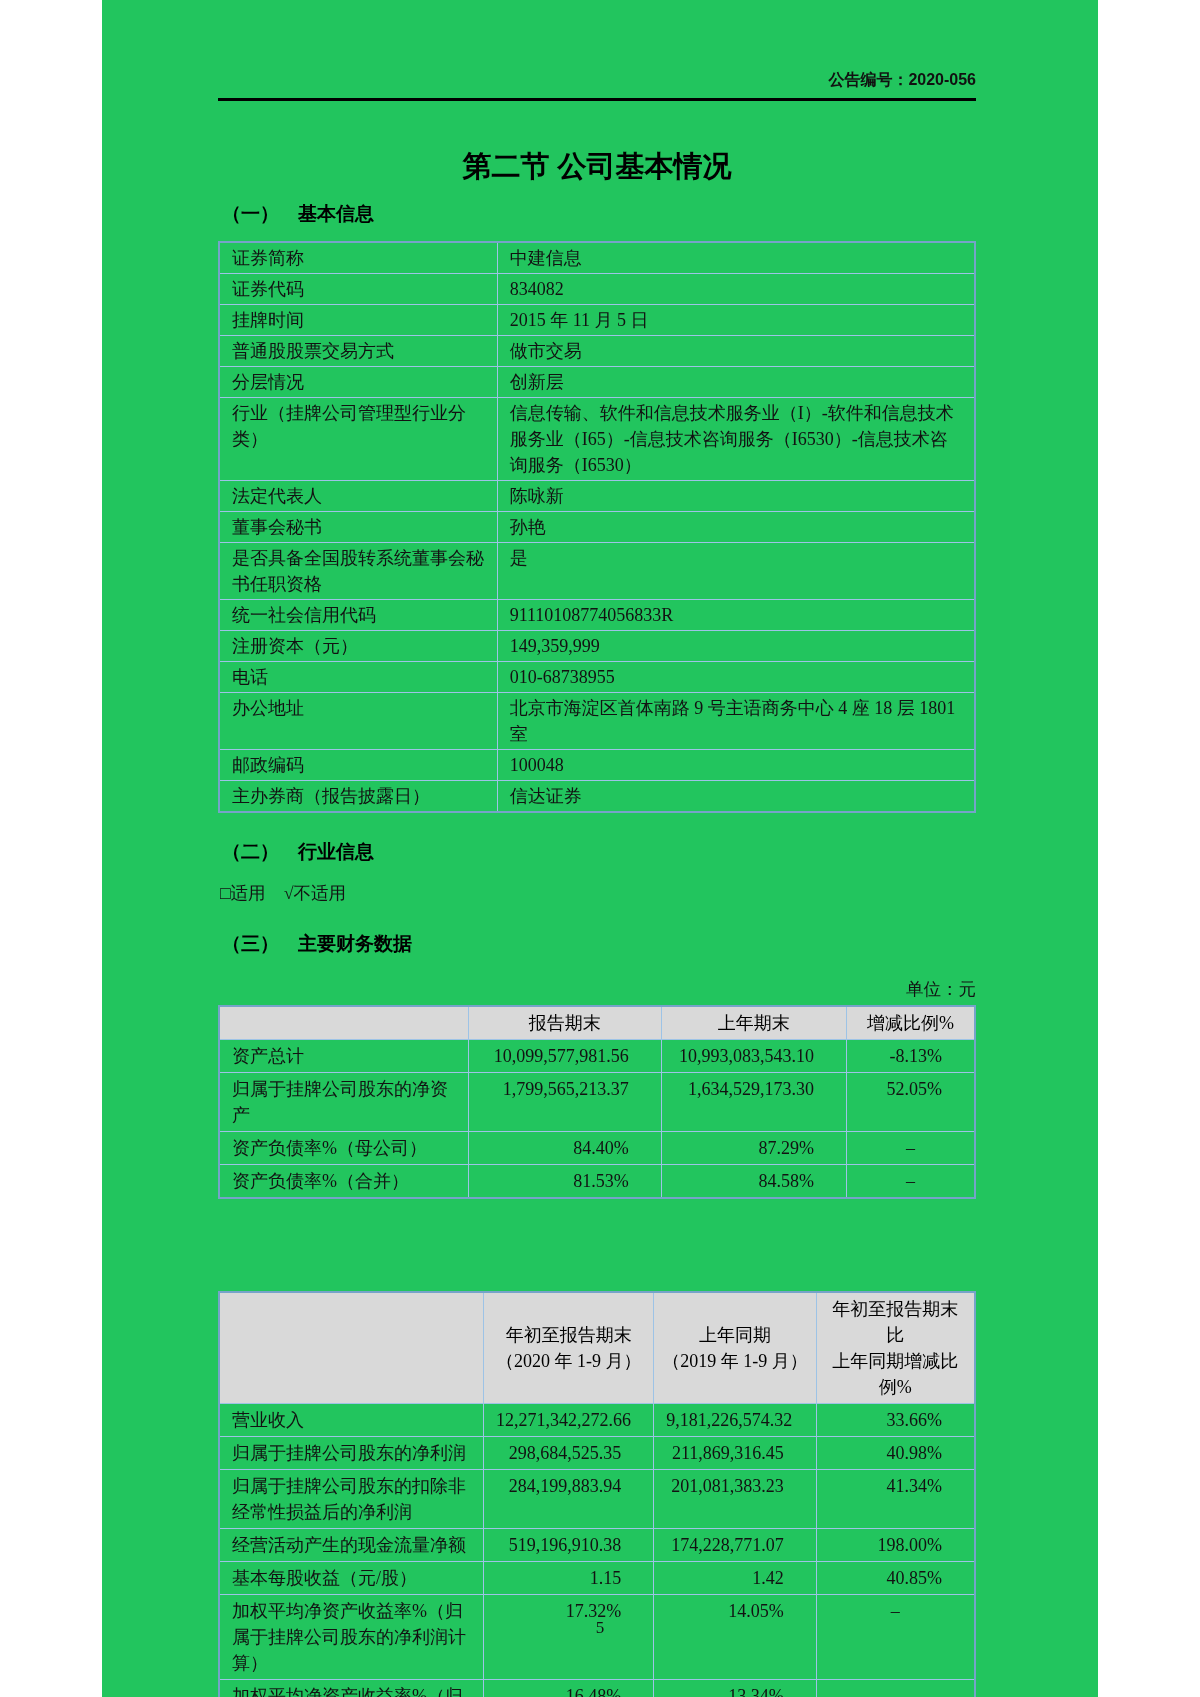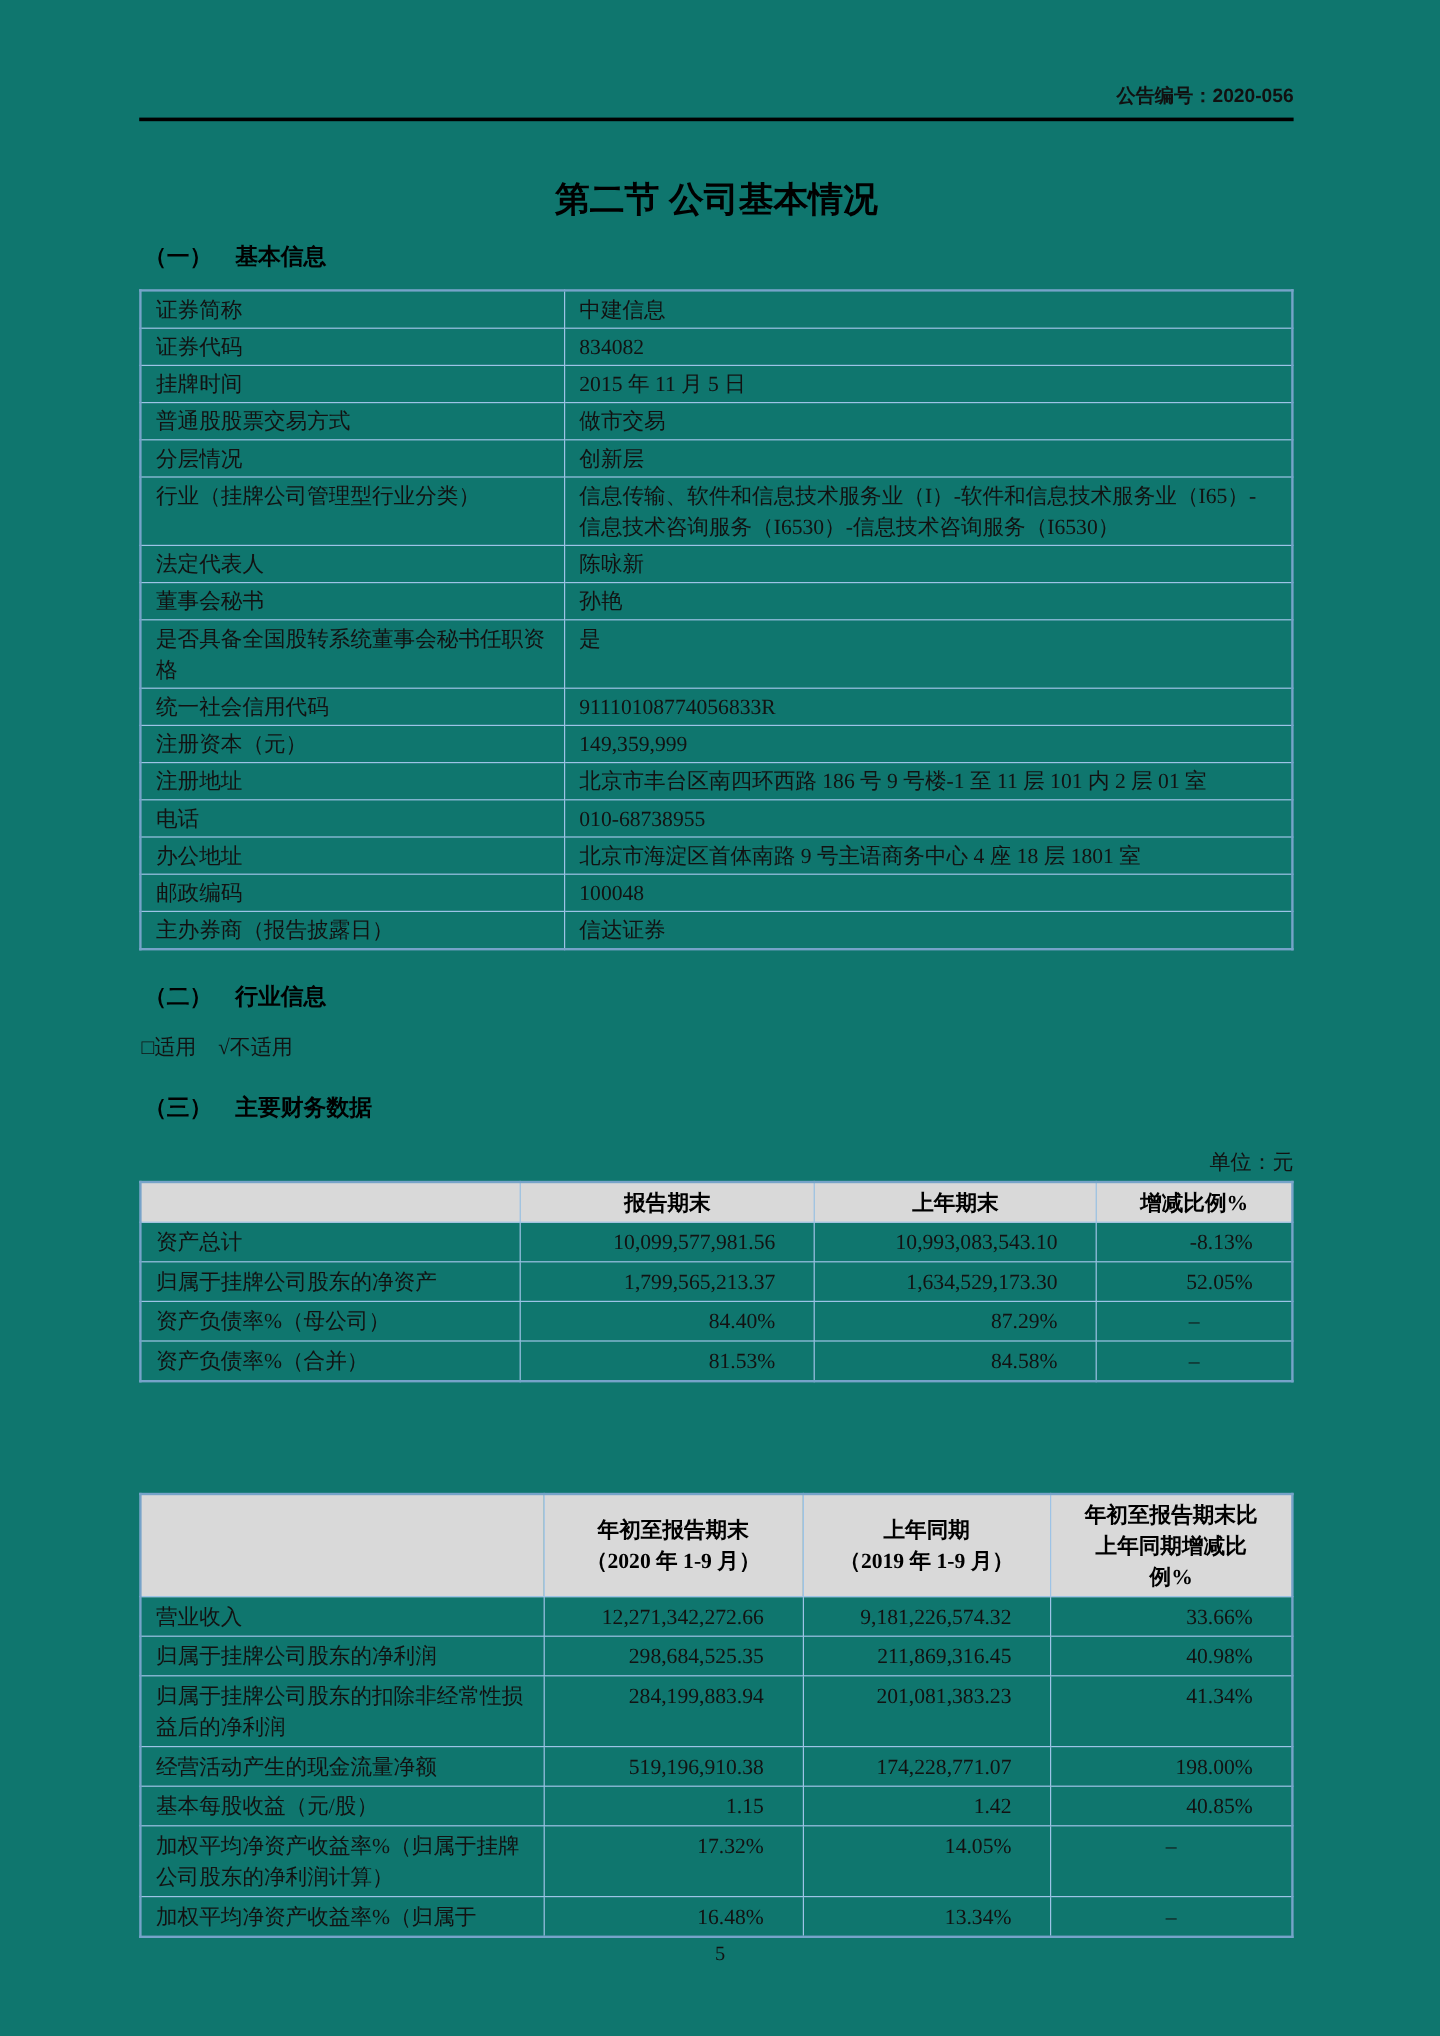--- a/index.html
+++ b/index.html
@@ -1,17 +1,17 @@
 <!DOCTYPE html>
 <html><head>
 <meta charset="utf-8">
 <style>
   html,body{margin:0;padding:0;background:#ffffff;}
   .page{
-    width:1200px;height:1697px;position:relative;background:#0f766e;
+    width:996px;height:1697px;position:relative;background:#22c55e;
     font-family:"Liberation Serif","DejaVu Serif",serif;color:#121212;
     overflow:hidden;margin:0 auto;box-sizing:border-box;
   }
   .content{padding:0 122px 0 116px;}
   
   .doc-header{padding-top:70px;text-align:right;
     font-family:"Liberation Sans","DejaVu Sans",sans-serif;
     font-weight:bold;font-size:16px;color:#111;}
   .header-rule{border:none;border-top:3.5px solid #000;margin:7px 0 0 0;}
   
@@ -26,21 +26,21 @@
   .info-table td{border:1px solid #9dc3e6;font-size:18px;line-height:26px;
     padding:2px 12px;vertical-align:top;color:#121212;}
   
   .applicable-line{font-size:17.5px;margin:16px 0 0 2px;color:#121212;}
   .applicable-line .opt{margin-right:14px;}
   
   .unit-line{text-align:right;font-size:17.5px;margin:20px 0 4px 0;color:#121212;}
   
   .fin-table{border:2px solid #76a3c9;}
   .fin-table th{background:#d9d9d9;border:1px solid #9dc3e6;
-    font-size:18px;font-weight:bold;text-align:center;padding:3px 8px;
+    font-size:18px;font-weight:normal;text-align:center;padding:3px 8px;
     line-height:26px;white-space:pre-line;color:#000;vertical-align:middle;}
   .fin-table td{border:1px solid #9dc3e6;font-size:18px;line-height:26px;
     padding:3px 12px;vertical-align:top;color:#121212;}
   .fin-table td.c-right{text-align:right;padding-right:32px;}
   .fin-table td.c-center{text-align:center;}
   .fin-table2{margin-top:92px;border-radius:19px;}
   
   .page-number{position:absolute;left:0;right:0;top:1618px;text-align:center;
     font-size:17px;color:#121212;}
 </style>
@@ -101,24 +101,20 @@
             <td>是否具备全国股转系统董事会秘书任职资格</td>
             <td>是</td>
           </tr>
           <tr>
             <td>统一社会信用代码</td>
             <td>91110108774056833R</td>
           </tr>
           <tr>
             <td>注册资本（元）</td>
             <td>149,359,999</td>
-          </tr>
-          <tr>
-            <td>注册地址</td>
-            <td>北京市丰台区南四环西路 186 号 9 号楼-1 至 11 层 101 内 2 层 01 室</td>
           </tr>
           <tr>
             <td>电话</td>
             <td>010-68738955</td>
           </tr>
           <tr>
             <td>办公地址</td>
             <td>北京市海淀区首体南路 9 号主语商务中心 4 座 18 层 1801 室</td>
           </tr>
           <tr>

